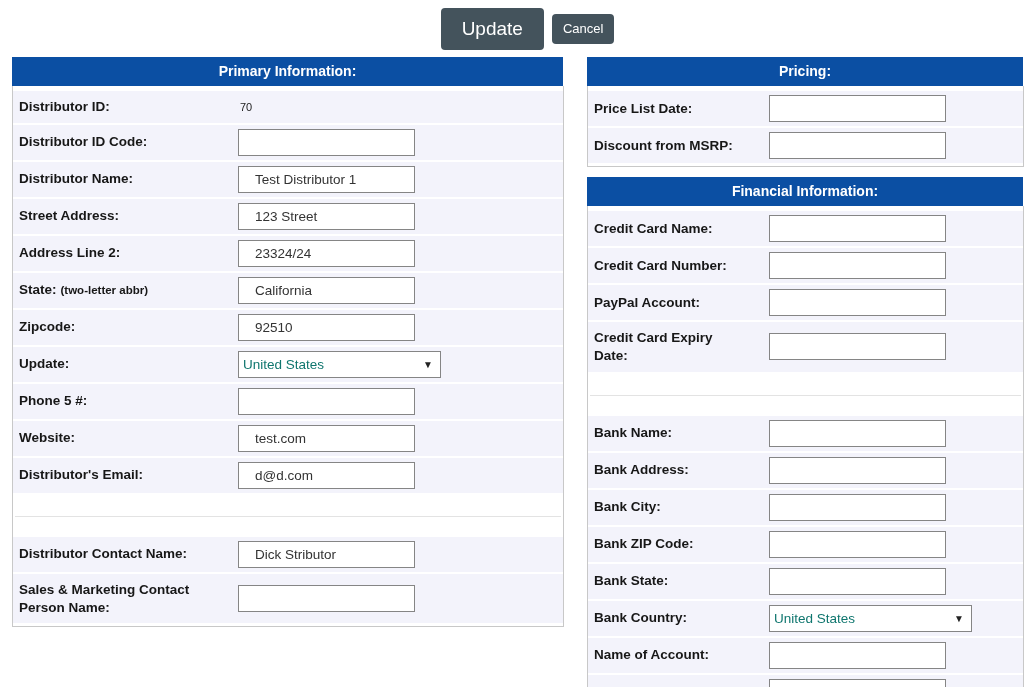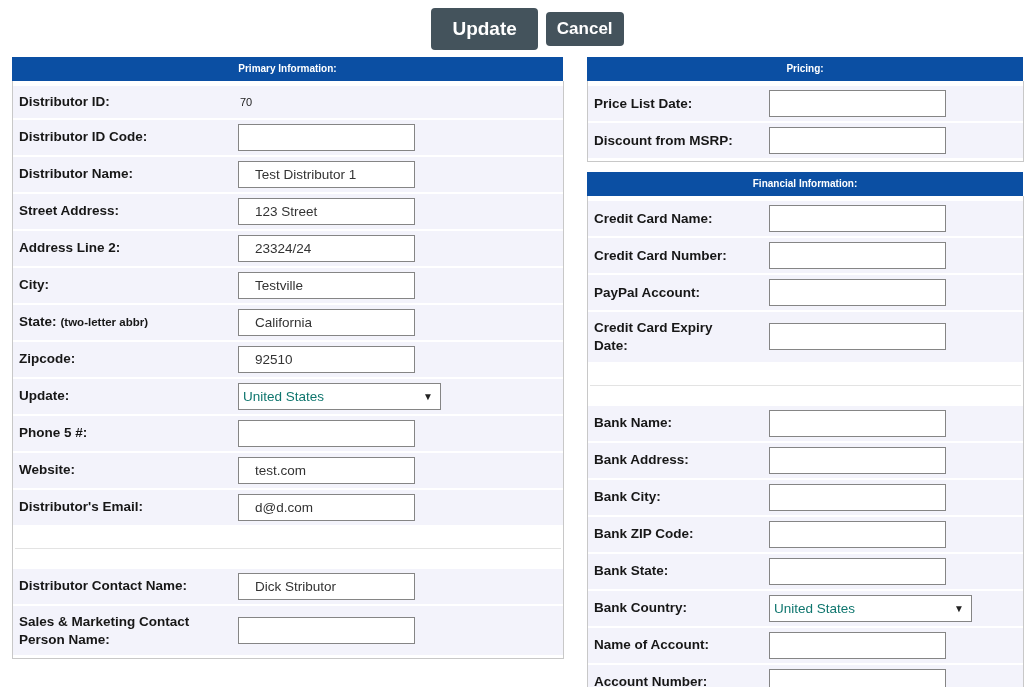--- a/index.html
+++ b/index.html
@@ -20,26 +20,26 @@
     justify-content: center;
     gap: 8px;
     padding-left: 20px;
   }
   .btn {
     background: #44535c;
     color: #ffffff;
     border: none;
     border-radius: 4px;
     font-family: "Liberation Sans", sans-serif;
-    font-weight: bold;
+    font-weight: normal;
     cursor: pointer;
     line-height: 1;
   }
   .btn-update { font-size: 19px; padding: 11px 21px 12px 21px; }
-  .btn-cancel { font-size: 17px; padding: 8px 11px 9px 11px; }
+  .btn-cancel { font-size: 13px; padding: 8px 11px 9px 11px; }
 
   
   .columns {
     position: absolute;
     top: 57px; left: 0;
     width: 1035px;
     display: flex;
     align-items: flex-start;
   }
   .col-left  { width: 575px; flex: 0 0 575px; }
@@ -52,21 +52,21 @@
     border-top: none;
     margin: 0 11px 0 12px;
     padding-top: 5px;
     padding-bottom: 3px;
   }
   .col-left .group-body { margin-right: 11px; }
   .group-title {
     position: relative;
     background: #0B4FA3;
     color: #ffffff;
-    font-size: 10px;
+    font-size: 14px;
     font-weight: bold;
     text-align: center;
     padding: 6px 0 7px 0;
     margin: 0 12px 0 12px;
     z-index: 2;
   }
   .col-left .group-title { margin-left: 12px; margin-right: 12px; }
 
   
   .rows { display: block; }
@@ -202,28 +202,20 @@
               <div class="row">
                 <div class="row-label">
                   <span>Address Line 2:</span>
                 </div>
                 <div class="row-field">
                   <input type="text" class="txt" value="23324/24" style="">
                 </div>
               </div>
               <div class="row">
                 <div class="row-label">
-                  <span>City:</span>
-                </div>
-                <div class="row-field">
-                  <input type="text" class="txt" value="Testville" style="">
-                </div>
-              </div>
-              <div class="row">
-                <div class="row-label">
                   <span>State:</span>
                   <span class="sub">(two-letter abbr)</span>
                 </div>
                 <div class="row-field">
                   <input type="text" class="txt" value="California" style="">
                 </div>
               </div>
               <div class="row">
                 <div class="row-label">
                   <span>Zipcode:</span>

